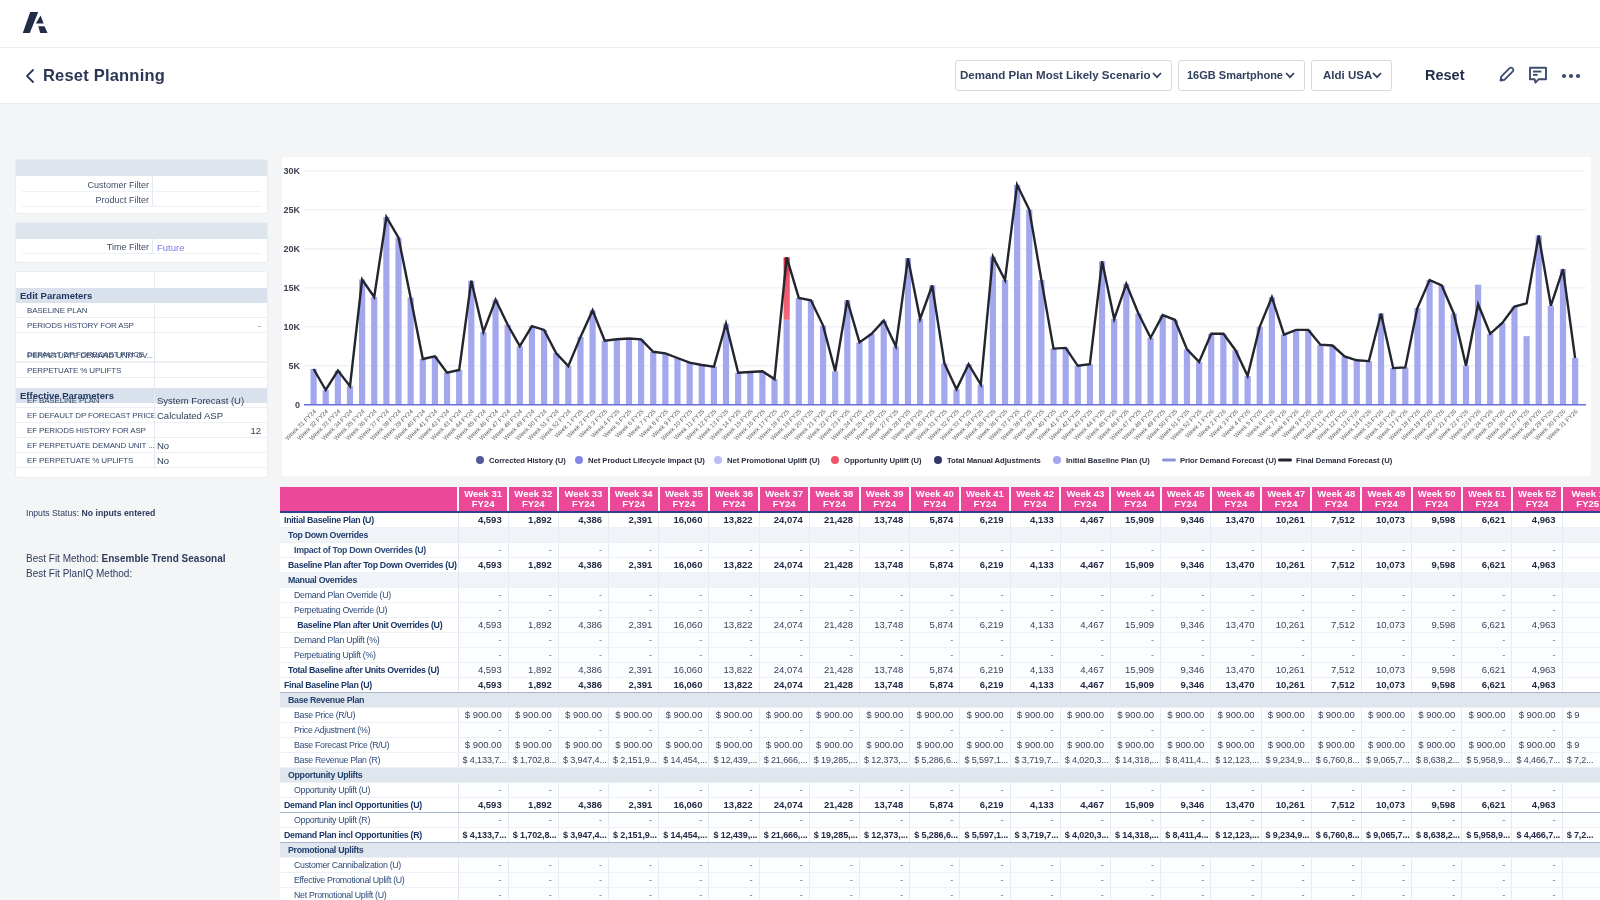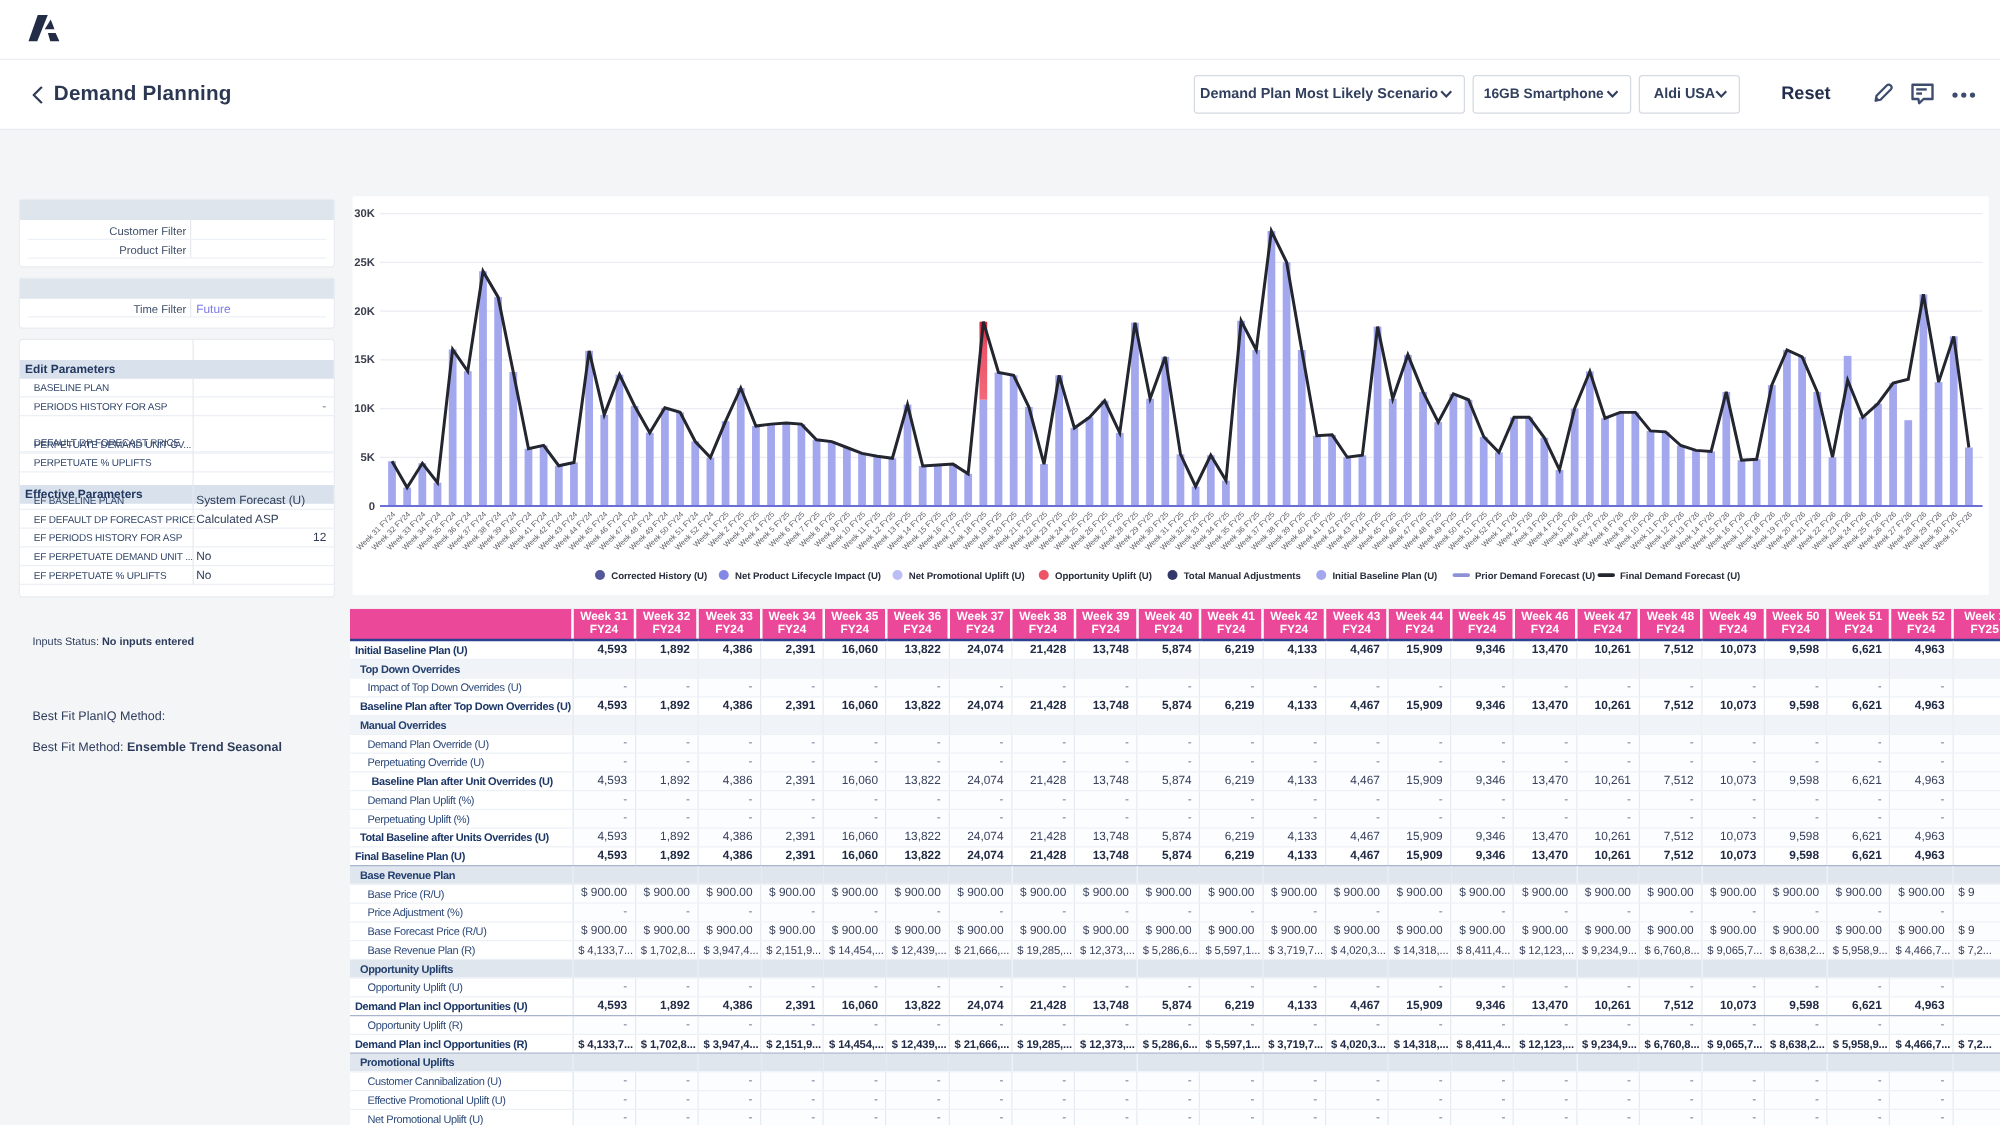--- a/index.html
+++ b/index.html
@@ -51,21 +51,21 @@
   <svg class="abs" style="left:22px;top:12px" width="26" height="22">
     <polygon points="8.2,0 16.2,0 7.8,21 0.8,21" fill="#232c47"></polygon>
     <polygon points="18.6,3.6 21.6,11.4 13.8,11.4" fill="#232c47"></polygon>
     <polygon points="16.3,14.3 22.5,14.3 25.5,21 18.2,21" fill="#232c47"></polygon>
   </svg>
 </div>
 <div id="bar2" class="abs">
   <svg class="abs" style="left:24px;top:21px" width="12" height="14">
     <polyline points="9,1 3,7 9,13" fill="none" stroke="#2f3b58" stroke-width="1.8" stroke-linecap="round" stroke-linejoin="round"></polyline>
   </svg>
-  <div class="abs" style="left:43px;top:18px;font-size:16.5px;font-weight:bold;color:#2c3852;letter-spacing:.2px">Demand Planning</div>
+  <div class="abs" style="left:43px;top:18px;font-size:16.5px;font-weight:bold;color:#2c3852;letter-spacing:.2px">Reset Planning</div>
   <div class="ddl" style="left:955px;width:217px;padding-left:4px;">Demand Plan Most Likely Scenario
     <svg width="10" height="7">
         <polyline points="1,1 5,5.2 9,1" fill="none" stroke="#333f5d" stroke-width="1.7"></polyline>
       </svg></div>
   <div class="ddl" style="left:1178px;width:127px;padding-left:8px;font-size:11px;">16GB Smartphone
     <svg width="10" height="7">
         <polyline points="1,1 5,5.2 9,1" fill="none" stroke="#333f5d" stroke-width="1.7"></polyline>
       </svg></div>
   <div class="ddl" style="left:1311px;width:81px;padding-left:11px;">Aldi USA
     <svg width="10" height="7">
@@ -142,21 +142,21 @@
       <span class="pval">No</span>
     </div>
   <div class="prow" style="top:181px;">
       <span class="plbl">EF PERPETUATE % UPLIFTS</span>
       <span class="pval">No</span>
     </div>
   <div class="vdiv" style="top:31px;height:165px;left:138px;"></div>
 </div>
 
 <div class="txt" style="left:26px;top:508px;font-size:8.7px;">Inputs Status: <b>No inputs entered</b></div>
-<div class="txt" style="left:26px;top:553px;font-size:10px;margin-top:40px;">Best Fit Method: <b>Ensemble Trend Seasonal</b></div>
+<div class="txt" style="left:26px;top:553px;font-size:10px;">Best Fit Method: <b>Ensemble Trend Seasonal</b></div>
 <div class="txt" style="left:26px;top:568px;font-size:10px;">Best Fit PlanIQ Method:</div>
 
 <div id="chartcard" class="abs">
 <svg width="1309" height="319" font-family="Liberation Sans, sans-serif">
 <defs>
         <linearGradient id="rg" x1="0" y1="0" x2="0" y2="1">
           <stop offset="0" stop-color="#cf2e3f"></stop>
           <stop offset="0.35" stop-color="#ee5468"></stop>
           <stop offset="1" stop-color="#f2687a"></stop>
         </linearGradient>
@@ -509,21 +509,21 @@
           <td></td>
           <td></td>
           <td></td>
           <td></td>
           <td></td>
           <td></td>
           <td></td>
           <td></td>
         </tr>
         <tr class="">
-          <td class="lc" style="padding-left:14px;">Impact of Top Down Overrides (U)</td>
+          <td class="lc" style="padding-left:14px;font-weight:bold;">Impact of Top Down Overrides (U)</td>
           <td class="dash">-</td>
           <td class="dash">-</td>
           <td class="dash">-</td>
           <td class="dash">-</td>
           <td class="dash">-</td>
           <td class="dash">-</td>
           <td class="dash">-</td>
           <td class="dash">-</td>
           <td class="dash">-</td>
           <td class="dash">-</td>

